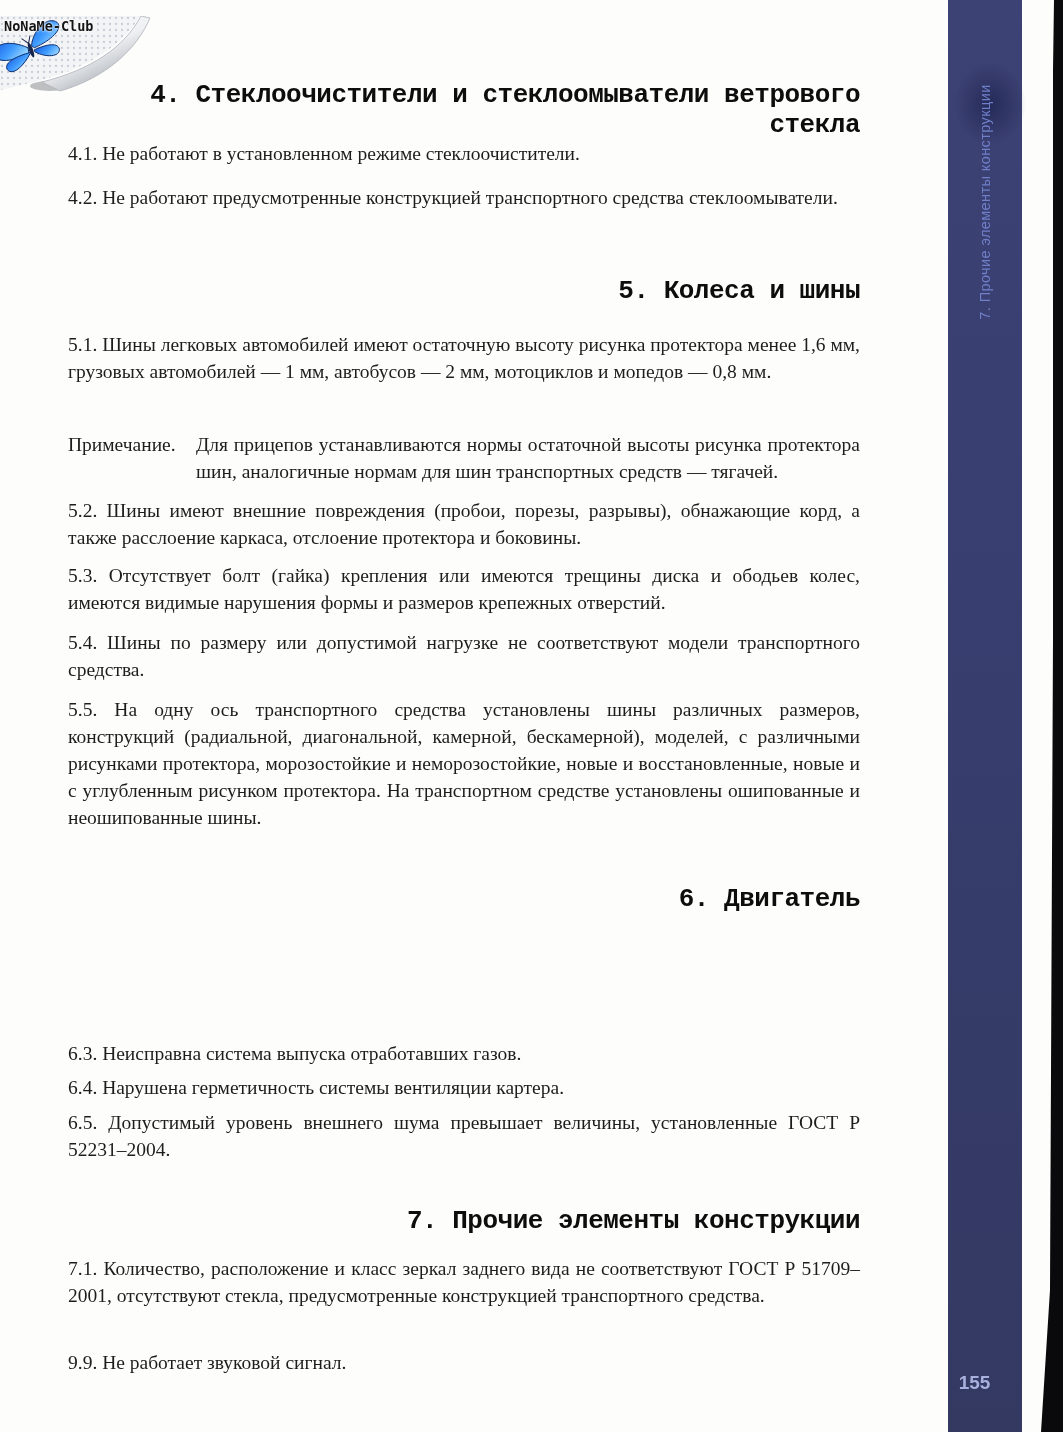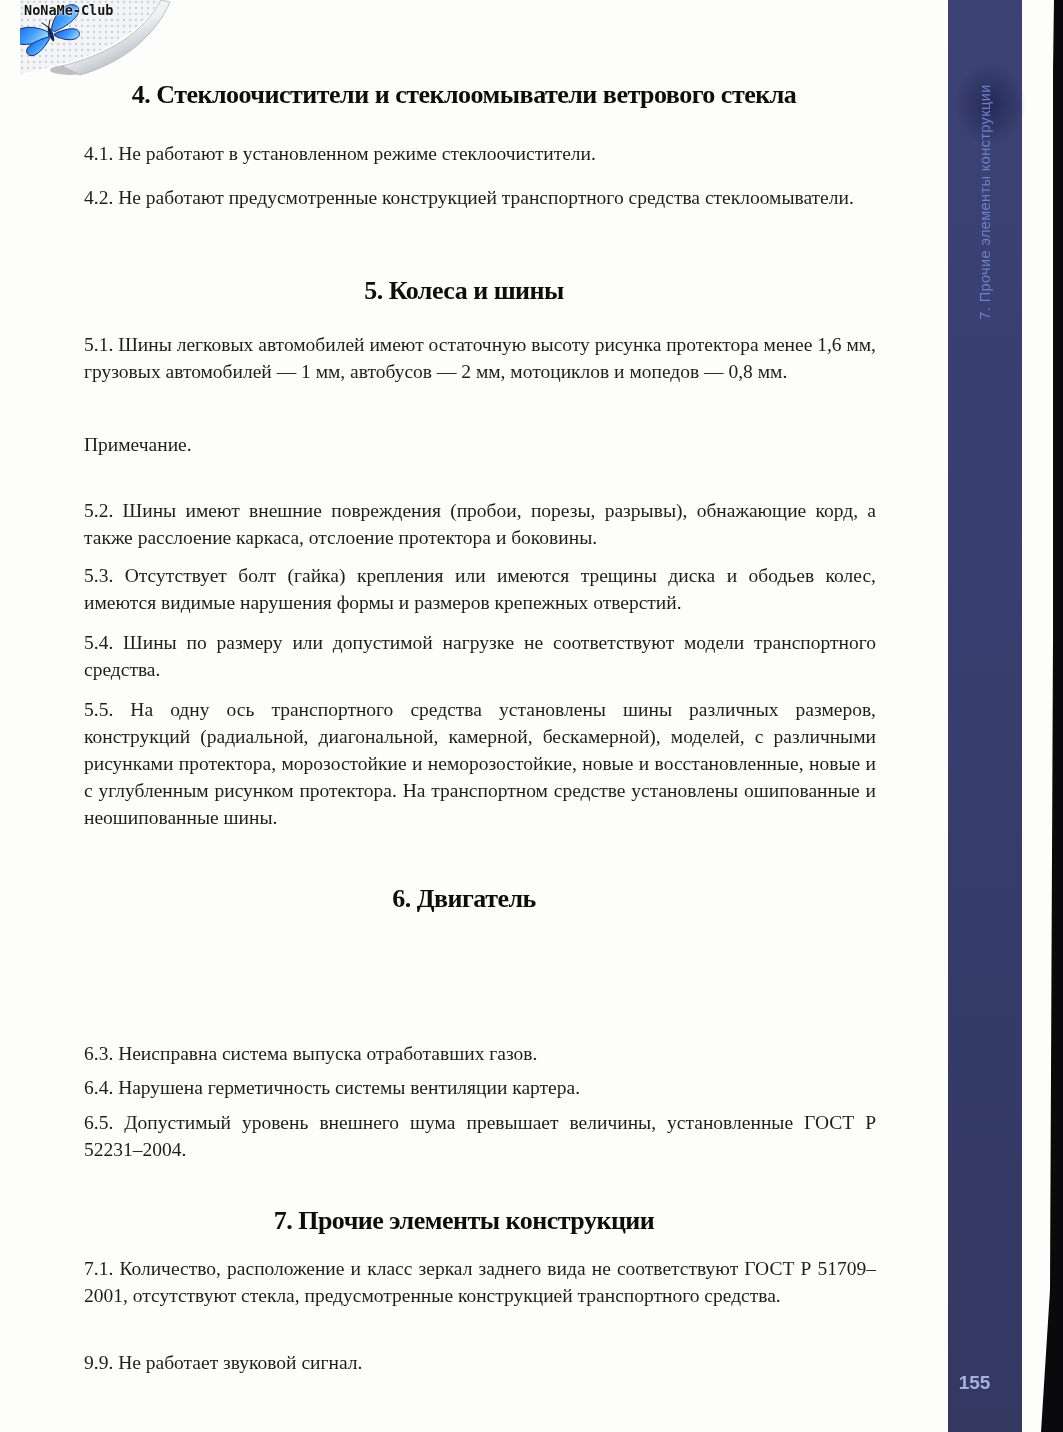--- a/index.html
+++ b/index.html
@@ -16,29 +16,29 @@
   }
 
   
   .doc {
     position: absolute; left: 68px; top: 0;
     width: 792px; height: 1432px;
   }
   .sec-title {
     position: absolute; left: 0; width: 100%;
     margin: 0;
-    text-align: center;
-    font-family: Liberation Serif, serif;
+    text-align: right;
+    font-family: Liberation Mono, monospace;
     font-weight: 700;
     font-size: 26px; line-height: 30px;
     letter-spacing: -0.5px;
     color: #0d0d0d;
   }
   .para {
-    position: absolute; left: 16px; width: 100%;
+    position: absolute; left: 0; width: 100%;
     margin: 0;
     font-size: 19.5px; line-height: 27px;
     color: #1d1d1d;
     text-align: justify;
   }
   .note { padding-left: 128px; box-sizing: border-box; }
   .note-label {
     position: absolute; left: 0; top: 0;
     font-weight: 400;
   }
@@ -74,22 +74,22 @@
     font-family: "Liberation Sans", sans-serif;
     font-size: 19px; font-weight: 600;
     color: #a7b0dc;
   }
 
   
   .edge-svg { position: absolute; left: 0; top: 0; z-index: 6; pointer-events: none; }
 
   
   .watermark {
-    position: absolute; left: 0; top: 0;
-    width: 160px; height: 100px; z-index: 8; margin-left: 20px;
+    position: absolute; left: 0; top: 16px;
+    width: 160px; height: 100px; z-index: 8;
   }
   .wm-svg { position: absolute; left: 0; top: 0; }
   .wm-text {
     position: absolute; left: 4px; top: 2px;
     font-family: "DejaVu Sans Mono", monospace;
     font-weight: 700; font-size: 13.5px; letter-spacing: 0px;
     color: #141414;
     text-shadow: 0 0 2px #ffffff, 0 0 3px #ffffff;
   }
 </style>
@@ -101,20 +101,21 @@
   <main class="doc">
 
     <h2 class="sec-title" style="top:80px">4. Стеклоочистители и стеклоомыватели ветрового стекла</h2>
     <p class="para" style="top:140px">4.1. Не работают в установленном режиме стеклоочистители.</p>
     <p class="para" style="top:184px">4.2. Не работают предусмотренные конструкцией транспортного средства стеклоомыватели.</p>
 
     <h2 class="sec-title" style="top:276px">5. Колеса и шины</h2>
     <p class="para" style="top:331px">5.1. Шины легковых автомобилей имеют остаточную высоту рисунка протектора менее 1,6 мм, грузовых автомобилей — 1 мм, автобусов — 2 мм, мотоциклов и мопедов — 0,8 мм.</p>
     <p class="para note" style="top:431px">
       <span class="note-label">Примечание.</span>
+      <span class="note-text">Для прицепов устанавливаются нормы остаточной высоты рисунка протектора шин, аналогичные нормам для шин транспортных средств — тягачей.</span>
     </p>
     <p class="para" style="top:497px">5.2. Шины имеют внешние повреждения (пробои, порезы, разрывы), обнажающие корд, а также расслоение каркаса, отслоение протектора и боковины.</p>
     <p class="para" style="top:562px">5.3. Отсутствует болт (гайка) крепления или имеются трещины диска и ободьев колес, имеются видимые нарушения формы и размеров крепежных отверстий.</p>
     <p class="para" style="top:629px">5.4. Шины по размеру или допустимой нагрузке не соответствуют модели транспортного средства.</p>
     <p class="para" style="top:696px">5.5. На одну ось транспортного средства установлены шины различных размеров, конструкций (радиальной, диагональной, камерной, бескамерной), моделей, с различными рисунками протектора, морозостойкие и неморозостойкие, новые и восстановленные, новые и с углубленным рисунком протектора. На транспортном средстве установлены ошипованные и неошипованные шины.</p>
 
     <h2 class="sec-title" style="top:884px">6. Двигатель</h2>
     <p class="para" style="top:1040px">6.3. Неисправна система выпуска отработавших газов.</p>
     <p class="para" style="top:1074px">6.4. Нарушена герметичность системы вентиляции картера.</p>
     <p class="para" style="top:1109px">6.5. Допустимый уровень внешнего шума превышает величины, установленные ГОСТ Р 52231–2004.</p>

